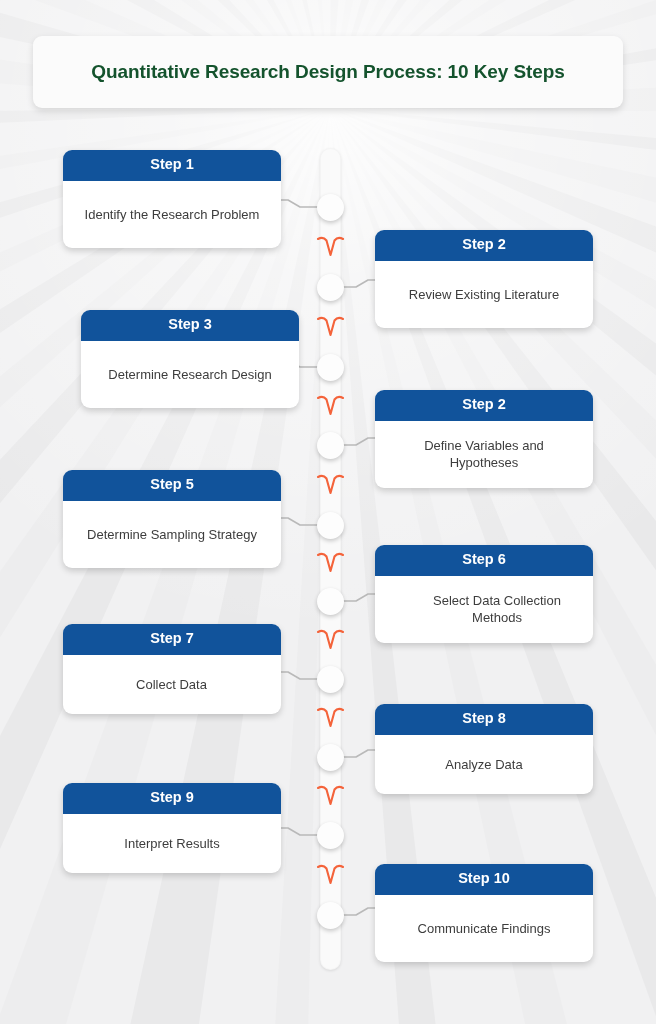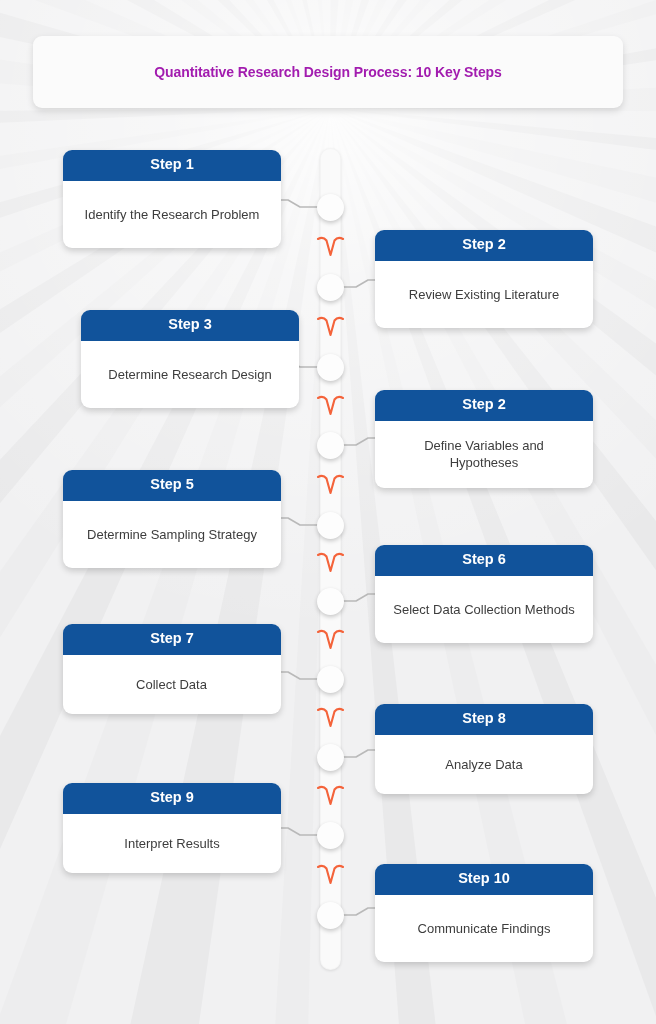--- a/index.html
+++ b/index.html
@@ -50,23 +50,23 @@
     height: 72px;
     background: #fbfbfb;
     border-radius: 9px;
     box-shadow: 0 3px 7px rgba(0,0,0,0.13);
     display: flex;
     align-items: center;
     justify-content: center;
     z-index: 6;
   }
   #title-text {
-    font-size: 14px;
+    font-size: 19px;
     font-weight: bold;
-    color: #a21caf;
+    color: #14532d;
     letter-spacing: -0.1px;
     text-align: center;
   }
 
   
   .spine {
     position: absolute;
     left: 320px;
     top: 148px;
     width: 21px;
@@ -294,21 +294,21 @@
       <div class="card-body" style="height: 67px;">Determine Sampling Strategy</div>
     </div>
     <div class="connector" style="top: 590px; left: 330px; width: 52px;">
       <svg width="52" height="22" viewBox="0 0 52 22">
         <path d="M0 11 L26 11 L38 4 L52 4" fill="none" stroke="#b9b9b9" stroke-width="1.6" stroke-linecap="round" stroke-linejoin="round"></path>
       </svg>
     </div>
     <div class="node" style="top: 587.5px;"></div>
     <div class="card right" style="top: 545px; height: 98px;">
       <div class="card-header">Step 6</div>
-      <div class="card-body" style="height: 67px;">Select Data Collection Methods</div>
+      <div class="card-body" style="height: 67px; padding-left: 40px;">Select Data Collection Methods</div>
     </div>
     <div class="connector" style="top: 668px; left: 274px; width: 52px;">
       <svg width="52" height="22" viewBox="0 0 52 22">
         <path d="M0 4 L14 4 L26 11 L52 11" fill="none" stroke="#b9b9b9" stroke-width="1.6" stroke-linecap="round" stroke-linejoin="round"></path>
       </svg>
     </div>
     <div class="node" style="top: 665.5px;"></div>
     <div class="card left" style="top: 624px; height: 90px;">
       <div class="card-header">Step 7</div>
       <div class="card-body" style="height: 59px; padding-left: 13px;">Collect Data</div>

